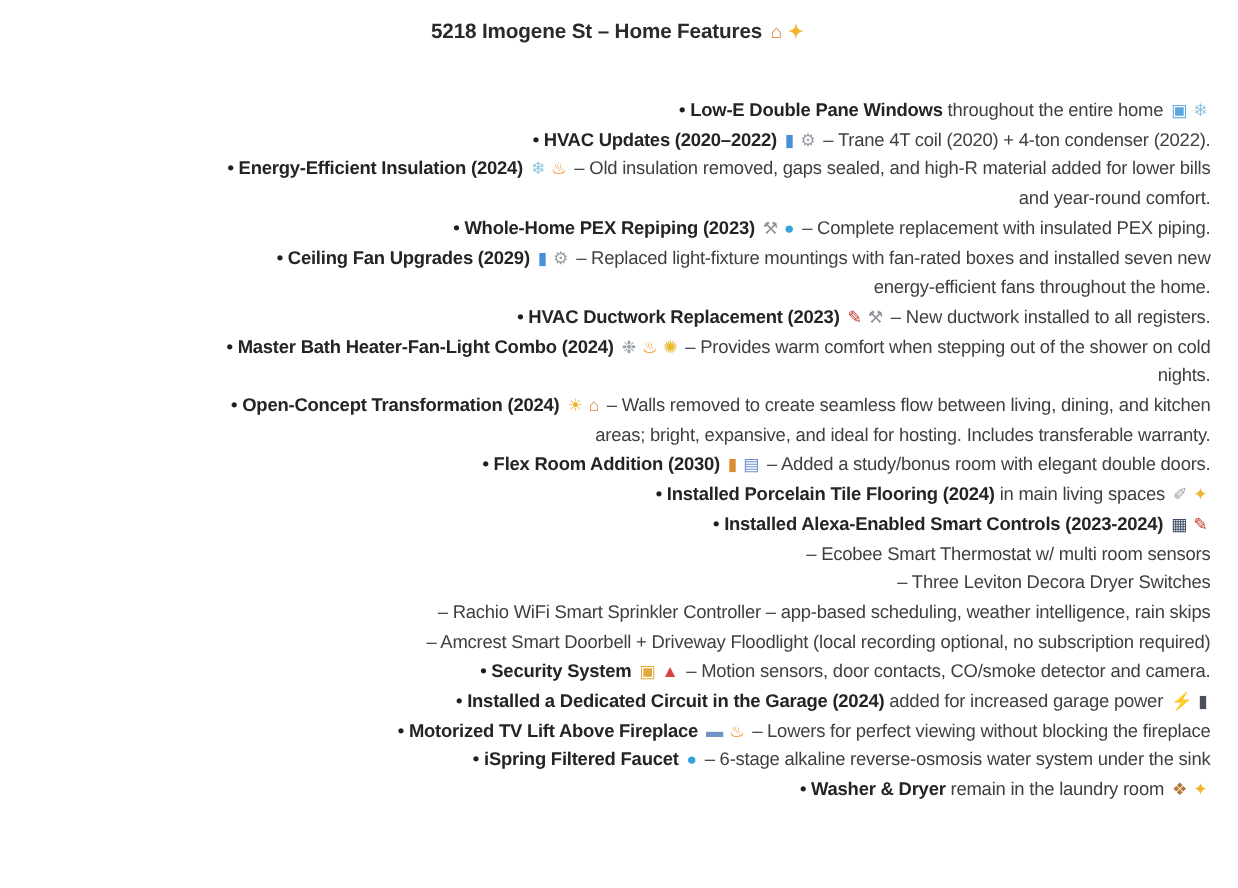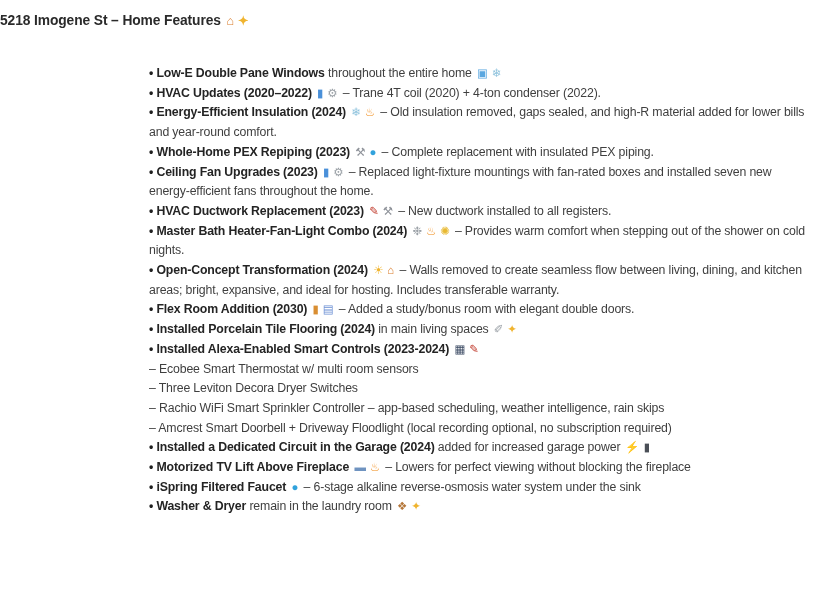--- a/index.html
+++ b/index.html
@@ -1,27 +1,27 @@
 <!DOCTYPE html>
 <html><head>
 <meta charset="utf-8">
 <style>
   html,body{margin:0;padding:0;}
   body{
     width:825px;height:592px;background:#ffffff;overflow:hidden;
     font-family:"Liberation Sans",sans-serif;color:#3f3f3f;
   }
   .title{
-    padding-top:13px;font-weight:bold;
+    text-align:center;padding-top:13px;font-weight:bold;
     font-size:13.8px;color:#2a2a2a;letter-spacing:-0.1px;
   }
   .title .emoji{font-size:12.5px;margin:0 2px;}
   .content{
     margin:36px 0 0 149px;width:658px;
-    font-size:12.3px;line-height:19.7px;letter-spacing:-0.15px;
+    font-size:12.3px;line-height:19.7px;letter-spacing:-0.15px;text-align:right;
   }
   .item{margin:0;}
   .marker{color:#1f1f1f;font-weight:bold;}
   .marker.dash{font-weight:normal;color:#3f3f3f;}
   .b{font-weight:bold;color:#242424;}
   .t{color:#3f3f3f;}
   .emoji{
     display:inline-block;margin:0 2px;font-size:11.5px;
     vertical-align:baseline;line-height:1;
   }
@@ -31,28 +31,29 @@
 
 <div class="title">
   <span>5218 Imogene St – Home Features</span>
 <span class="emoji" style="color: rgb(217, 123, 41);">⌂</span><span class="emoji" style="color: rgb(240, 180, 47);">✦</span></div>
 
 <div class="content">
     <p class="item"><span class="marker">• </span><span class="b">Low-E Double Pane Windows</span><span class="t"> throughout the entire home </span><span class="emoji" style="color: rgb(90, 167, 224);">▣</span><span class="emoji" style="color: rgb(143, 195, 221);">❄</span></p>
     <p class="item"><span class="marker">• </span><span class="b">HVAC Updates (2020–2022) </span><span class="emoji" style="color: rgb(74, 144, 217);">▮</span><span class="emoji" style="color: rgb(154, 160, 166);">⚙</span><span class="t"> – Trane 4T coil (2020) + 4-ton condenser (2022).</span></p>
     <p class="item"><span class="marker">• </span><span class="b">Energy-Efficient Insulation (2024) </span><span class="emoji" style="color: rgb(143, 195, 221);">❄</span><span class="emoji" style="color: rgb(240, 140, 26);">♨</span><span class="t"> – Old insulation removed, gaps sealed, and high-R material added for lower bills and year-round comfort.</span></p>
     <p class="item"><span class="marker">• </span><span class="b">Whole-Home PEX Repiping (2023) </span><span class="emoji" style="color: rgb(142, 146, 153);">⚒</span><span class="emoji" style="color: rgb(49, 162, 220);">●</span><span class="t"> – Complete replacement with insulated PEX piping.</span></p>
-    <p class="item"><span class="marker">• </span><span class="b">Ceiling Fan Upgrades (2023) </span><span class="emoji" style="color: rgb(74, 144, 217);">▮</span><span class="emoji" style="color: rgb(154, 160, 166);">⚙</span><span class="t"> – Replaced light-fixture mountings with fan-rated boxes and installed seven new energy-efficient fans throughout the home.</span></p>
+    <p class="item"><span class="marker">• </span><span class="b">Ceiling Fan Upgrades (2029) </span><span class="emoji" style="color: rgb(74, 144, 217);">▮</span><span class="emoji" style="color: rgb(154, 160, 166);">⚙</span><span class="t"> – Replaced light-fixture mountings with fan-rated boxes and installed seven new energy-efficient fans throughout the home.</span></p>
     <p class="item"><span class="marker">• </span><span class="b">HVAC Ductwork Replacement (2023) </span><span class="emoji" style="color: rgb(192, 57, 43);">✎</span><span class="emoji" style="color: rgb(142, 146, 153);">⚒</span><span class="t"> – New ductwork installed to all registers.</span></p>
     <p class="item"><span class="marker">• </span><span class="b">Master Bath Heater-Fan-Light Combo (2024) </span><span class="emoji" style="color: rgb(154, 160, 166);">❉</span><span class="emoji" style="color: rgb(240, 140, 26);">♨</span><span class="emoji" style="color: rgb(232, 185, 49);">✺</span><span class="t"> – Provides warm comfort when stepping out of the shower on cold nights.</span></p>
     <p class="item"><span class="marker">• </span><span class="b">Open-Concept Transformation (2024) </span><span class="emoji" style="color: rgb(240, 180, 47);">☀</span><span class="emoji" style="color: rgb(217, 123, 41);">⌂</span><span class="t"> – Walls removed to create seamless flow between living, dining, and kitchen areas; bright, expansive, and ideal for hosting. Includes transferable warranty.</span></p>
     <p class="item"><span class="marker">• </span><span class="b">Flex Room Addition (2030) </span><span class="emoji" style="color: rgb(217, 142, 50);">▮</span><span class="emoji" style="color: rgb(107, 143, 212);">▤</span><span class="t"> – Added a study/bonus room with elegant double doors.</span></p>
     <p class="item"><span class="marker">• </span><span class="b">Installed Porcelain Tile Flooring (2024)</span><span class="t"> in main living spaces </span><span class="emoji" style="color: rgb(154, 160, 166);">✐</span><span class="emoji" style="color: rgb(240, 180, 47);">✦</span></p>
     <p class="item"><span class="marker">• </span><span class="b">Installed Alexa-Enabled Smart Controls (2023-2024) </span><span class="emoji" style="color: rgb(59, 74, 99);">▦</span><span class="emoji" style="color: rgb(192, 57, 43);">✎</span></p>
     <p class="item"><span class="marker dash">– </span><span class="t">Ecobee Smart Thermostat w/ multi room sensors</span></p>
     <p class="item"><span class="marker dash">– </span><span class="t">Three Leviton Decora Dryer Switches</span></p>
     <p class="item"><span class="marker dash">– </span><span class="t">Rachio WiFi Smart Sprinkler Controller – app-based scheduling, weather intelligence, rain skips</span></p>
     <p class="item"><span class="marker dash">– </span><span class="t">Amcrest Smart Doorbell + Driveway Floodlight (local recording optional, no subscription required)</span></p>
+    <p class="item"><span class="marker">• </span><span class="b">Security System </span><span class="emoji" style="color: rgb(224, 169, 62);">▣</span><span class="emoji" style="color: rgb(214, 69, 65);">▲</span><span class="t"> – Motion sensors, door contacts, CO/smoke detector and camera.</span></p>
     <p class="item"><span class="marker">• </span><span class="b">Installed a Dedicated Circuit in the Garage (2024)</span><span class="t"> added for increased garage power </span><span class="emoji" style="color: rgb(240, 180, 47);">⚡</span><span class="emoji" style="color: rgb(74, 79, 87);">▮</span></p>
     <p class="item"><span class="marker">• </span><span class="b">Motorized TV Lift Above Fireplace </span><span class="emoji" style="color: rgb(111, 147, 192);">▬</span><span class="emoji" style="color: rgb(240, 140, 26);">♨</span><span class="t"> – Lowers for perfect viewing without blocking the fireplace</span></p>
     <p class="item"><span class="marker">• </span><span class="b">iSpring Filtered Faucet </span><span class="emoji" style="color: rgb(49, 162, 220);">●</span><span class="t"> – 6-stage alkaline reverse-osmosis water system under the sink</span></p>
     <p class="item"><span class="marker">• </span><span class="b">Washer &amp; Dryer</span><span class="t"> remain in the laundry room </span><span class="emoji" style="color: rgb(181, 119, 58);">❖</span><span class="emoji" style="color: rgb(240, 180, 47);">✦</span></p>
   </div>
 
 </body></html>

